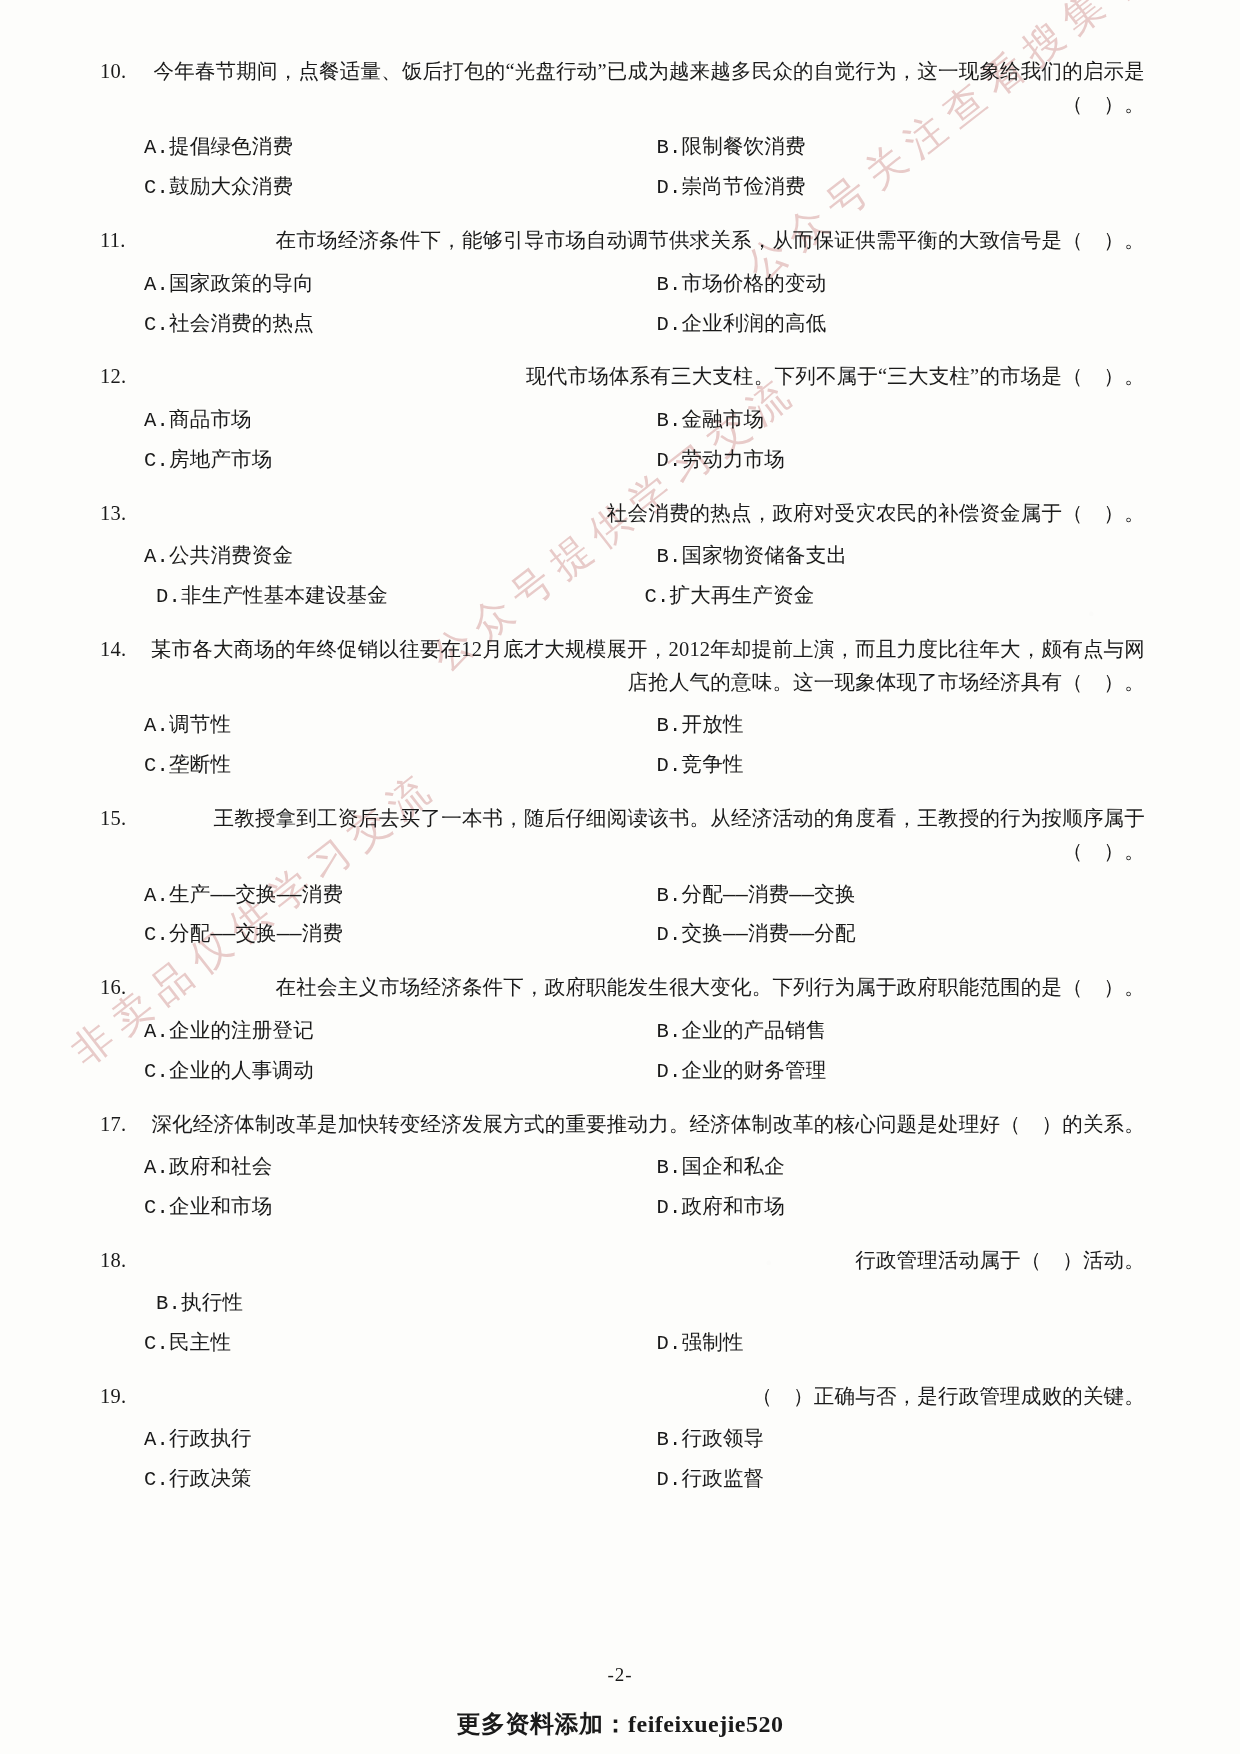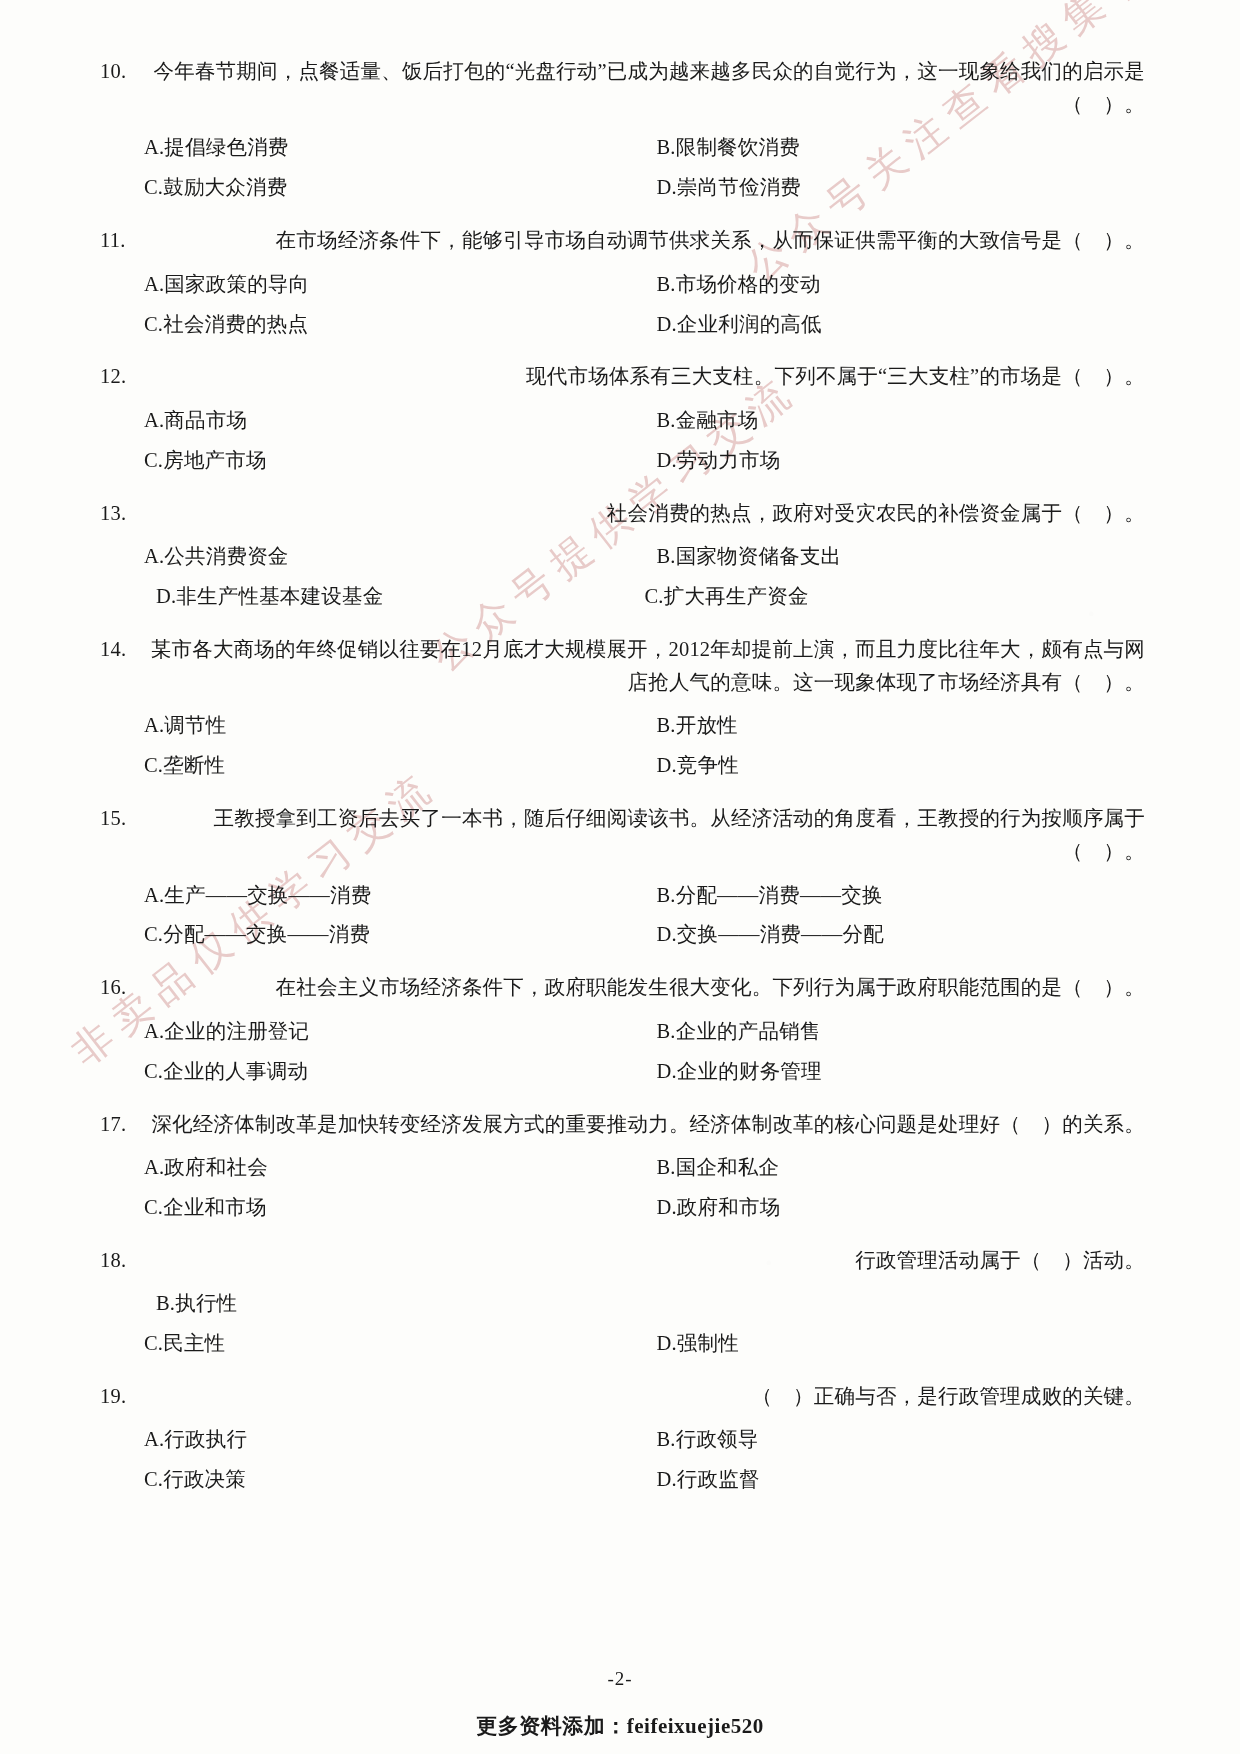--- a/index.html
+++ b/index.html
@@ -78,20 +78,21 @@
     text-align: left;
   }
   .q-num.wide { min-width: 44px; }
   .q-text {
     flex: 1 1 auto;
     text-align: right;
   }
   .opts {
     margin-top: 7px;
     padding-left: 44px;
+    font-family: Liberation Mono, monospace;
   }
   .opt-row {
     display: flex;
     font-size: 20.5px;
     line-height: 1.95;
     letter-spacing: 0.2px;
   }
   .opt {
     flex: 0 0 50%;
     box-sizing: border-box;
@@ -106,21 +107,21 @@
     right: 0;
     bottom: 0;
     text-align: center;
   }
   .page-no {
     font-size: 19px;
     margin-bottom: 22px;
     letter-spacing: 1px;
   }
   .promo {
-    font-size: 21px;
+    font-size: 24px;
     font-weight: bold;
     letter-spacing: 0.5px;
     margin-bottom: 14px;
   }
   .promo .handle {
     font-family: "Liberation Serif", serif;
   }
 </style>
 </head>
 <body>

